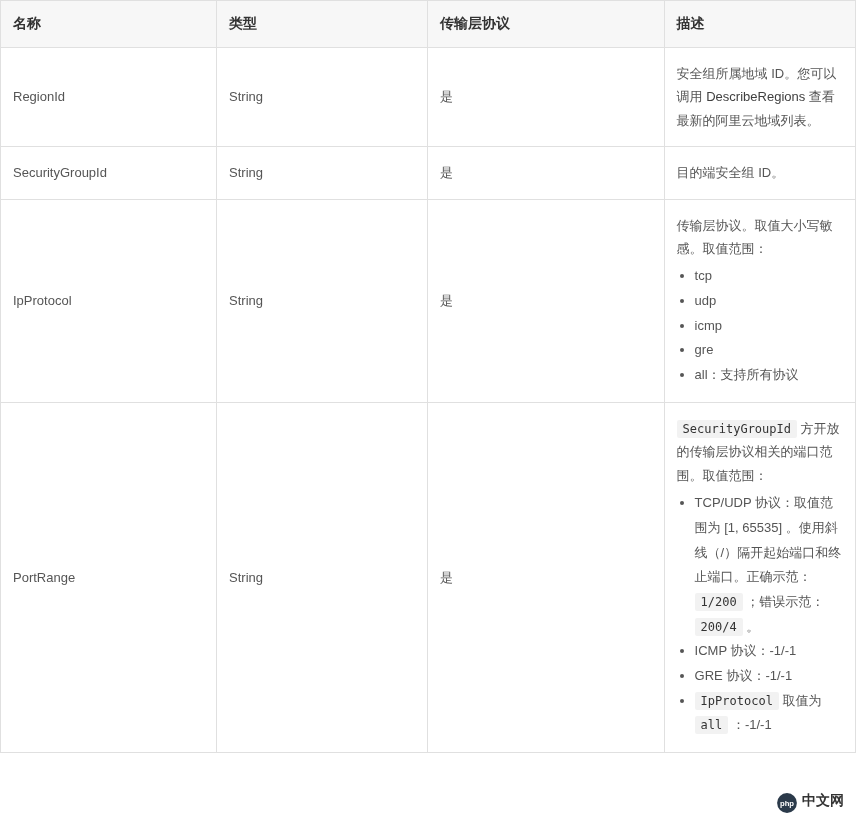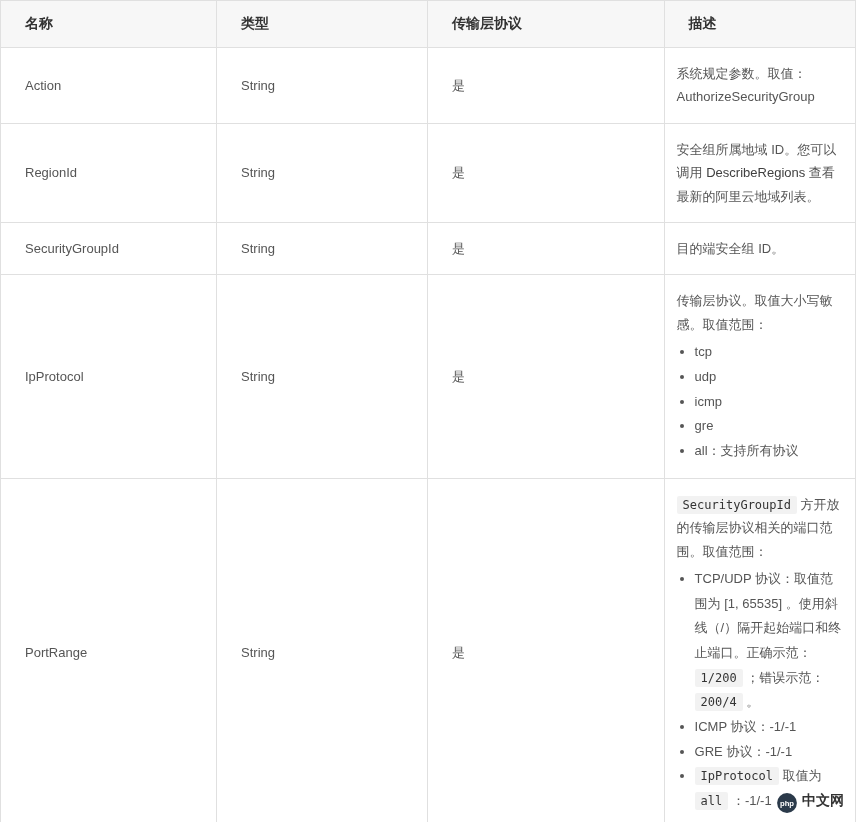--- a/index.html
+++ b/index.html
@@ -14,21 +14,21 @@
       background: #fff;
       width: 856px;
     }
     table {
       width: 100%;
       border-collapse: collapse;
       border: 1px solid #e0e0e0;
     }
     th, td {
       border: 1px solid #e0e0e0;
-      padding: 14px 24px;
+      padding: 14px 12px;
       text-align: left;
       vertical-align: middle;
     }
     th {
       background: #f7f7f7;
       font-weight: bold;
       color: #333;
       font-size: 14px;
     }
     td {
@@ -90,26 +90,20 @@
   <thead>
     <tr>
       <th class="col-name">名称</th>
       <th class="col-type">类型</th>
       <th class="col-required">传输层协议</th>
       <th class="col-desc">描述</th>
     </tr>
   </thead>
   <tbody>
     <tr>
-      <td>Action</td>
-      <td>String</td>
-      <td>是</td>
-      <td class="desc">系统规定参数。取值：AuthorizeSecurityGroup</td>
-    </tr>
-    <tr>
       <td>RegionId</td>
       <td>String</td>
       <td>是</td>
       <td class="desc">
         <span>安全组所属地域 ID。您可以调用 </span><a class="link">DescribeRegions</a><span> 查看最新的阿里云地域列表。</span>
       </td>
     </tr>
     <tr>
       <td>SecurityGroupId</td>
       <td>String</td>

